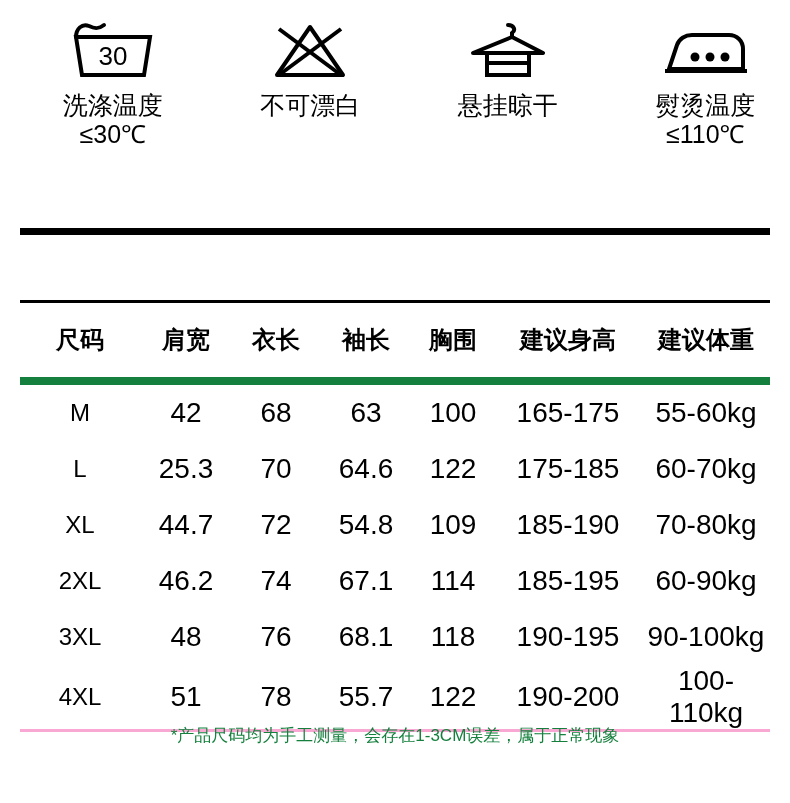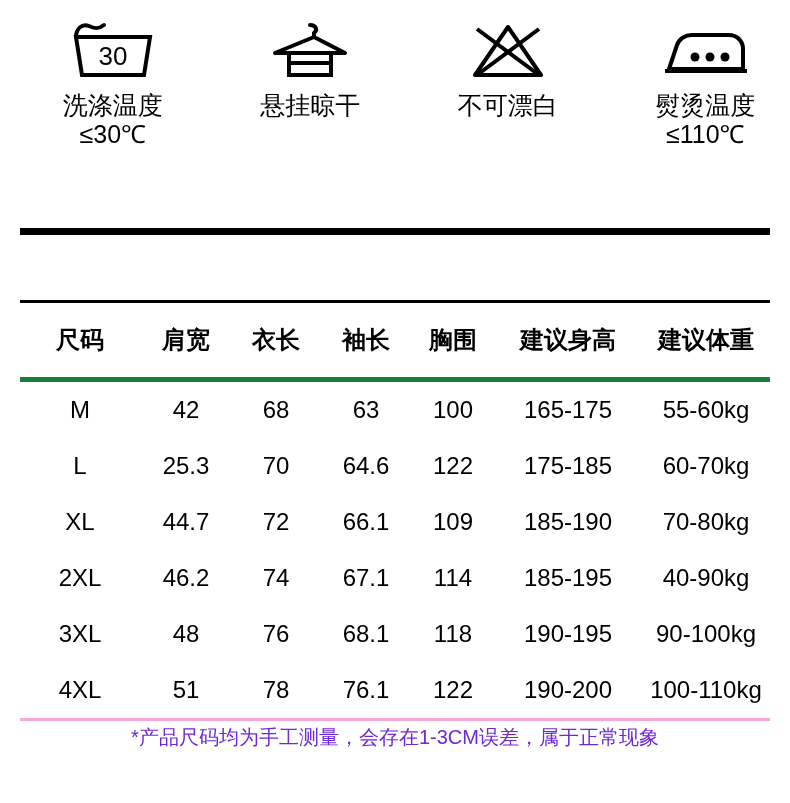--- a/index.html
+++ b/index.html
@@ -80,24 +80,24 @@
     text-align: center;
     padding: 0;
     color: #000;
   }
   table.size-table thead th {
     font-size: 24px;
     font-weight: bold;
     height: 74px;
     vertical-align: middle;
     border-top: 3px solid #000;
-    border-bottom: 5px solid #15803d;
+    border-bottom: 8px solid #15803d;
   }
   table.size-table tbody td {
-    font-size: 24px;
+    font-size: 28px;
     height: 56px;
     vertical-align: middle;
     font-weight: normal;
   }
   table.size-table tbody tr:last-child td {
     border-bottom: 3px solid #f9a8d4;
   }
   table.size-table tbody td.size-cell {
     font-size: 24px;
   }
@@ -111,64 +111,64 @@
   col.c5 { width: 148px; }
   col.c6 { width: 128px; }
 
   
   #footnote {
     position: absolute;
     left: 0;
     top: 724px;
     width: 790px;
     text-align: center;
-    font-size: 20px;
-    color: #6d28d9;
+    font-size: 17px;
+    color: #15803d;
   }
 
   svg { display: block; }
 </style>
 </head>
 <body>
 
 <div id="care-row">
 
   <div class="care-item">
     <div class="care-icon">
       <svg width="86" height="62" viewBox="0 0 86 62">
         <path d="M6 18 H80 L74 56 H12 Z" fill="none" stroke="#000" stroke-width="4"></path>
         <path d="M6 18 C6 10 12 4 19 7 C25 10 29 10 34 6" fill="none" stroke="#000" stroke-width="4" stroke-linecap="round"></path>
         <text x="43" y="46" font-family="'Liberation Sans', sans-serif" font-size="26" text-anchor="middle" fill="#000">30</text>
       </svg>
     </div>
     <div class="care-label">洗涤温度
 ≤30℃</div>
+  </div>
+
+  <div class="care-item">
+    <div class="care-icon">
+      <svg width="86" height="62" viewBox="0 0 86 62">
+        <path d="M43 8 L76 56 H10 Z" fill="none" stroke="#000" stroke-width="4" stroke-linejoin="round"></path>
+        <line x1="12" y1="10" x2="74" y2="56" stroke="#000" stroke-width="4"></line>
+        <line x1="74" y1="10" x2="12" y2="56" stroke="#000" stroke-width="4"></line>
+      </svg>
+    </div>
+    <div class="care-label">不可漂白</div>
   </div>
 
   <div class="care-item">
     <div class="care-icon">
       <svg width="86" height="62" viewBox="0 0 86 62">
         <path d="M43 6 C49 6 51 11 47 14 L47 18" fill="none" stroke="#000" stroke-width="4" stroke-linecap="round"></path>
         <path d="M47 18 L78 34 H8 Z" fill="none" stroke="#000" stroke-width="4" stroke-linejoin="round"></path>
         <path d="M22 34 L22 56 H64 L64 34" fill="none" stroke="#000" stroke-width="4"></path>
         <line x1="22" y1="44" x2="64" y2="44" stroke="#000" stroke-width="4"></line>
       </svg>
     </div>
     <div class="care-label">悬挂晾干</div>
-  </div>
-
-  <div class="care-item">
-    <div class="care-icon">
-      <svg width="86" height="62" viewBox="0 0 86 62">
-        <path d="M43 8 L76 56 H10 Z" fill="none" stroke="#000" stroke-width="4" stroke-linejoin="round"></path>
-        <line x1="12" y1="10" x2="74" y2="56" stroke="#000" stroke-width="4"></line>
-        <line x1="74" y1="10" x2="12" y2="56" stroke="#000" stroke-width="4"></line>
-      </svg>
-    </div>
-    <div class="care-label">不可漂白</div>
   </div>
 
   <div class="care-item">
     <div class="care-icon">
       <svg width="92" height="62" viewBox="0 0 92 62">
         <path d="M10 50 L18 26 C20 20 26 16 33 16 H70 C78 16 84 22 84 30 L84 50 Z" fill="none" stroke="#000" stroke-width="4" stroke-linejoin="round"></path>
         <line x1="6" y1="52" x2="88" y2="52" stroke="#000" stroke-width="4"></line>
         <circle cx="36" cy="38" r="4.5" fill="#000"></circle>
         <circle cx="51" cy="38" r="4.5" fill="#000"></circle>
         <circle cx="66" cy="38" r="4.5" fill="#000"></circle>
@@ -221,48 +221,48 @@
         <td>70</td>
         <td>64.6</td>
         <td>122</td>
         <td>175-185</td>
         <td>60-70kg</td>
       </tr>
       <tr>
         <td class="size-cell">XL</td>
         <td>44.7</td>
         <td>72</td>
-        <td>66.1</td>
+        <td>54.8</td>
         <td>109</td>
         <td>185-190</td>
         <td>70-80kg</td>
       </tr>
       <tr>
         <td class="size-cell">2XL</td>
         <td>46.2</td>
         <td>74</td>
         <td>67.1</td>
         <td>114</td>
         <td>185-195</td>
-        <td>40-90kg</td>
+        <td>60-90kg</td>
       </tr>
       <tr>
         <td class="size-cell">3XL</td>
         <td>48</td>
         <td>76</td>
         <td>68.1</td>
         <td>118</td>
         <td>190-195</td>
         <td>90-100kg</td>
       </tr>
       <tr>
         <td class="size-cell">4XL</td>
         <td>51</td>
         <td>78</td>
-        <td>76.1</td>
+        <td>55.7</td>
         <td>122</td>
         <td>190-200</td>
         <td>100-110kg</td>
       </tr>
     </tbody>
   </table>
 </div>
 
 <div id="footnote">*产品尺码均为手工测量，会存在1-3CM误差，属于正常现象</div>
 

